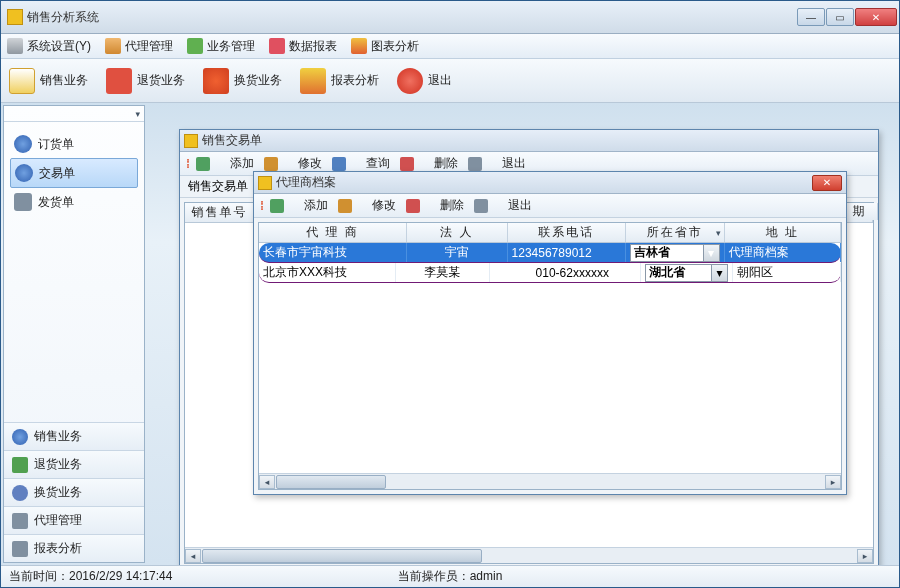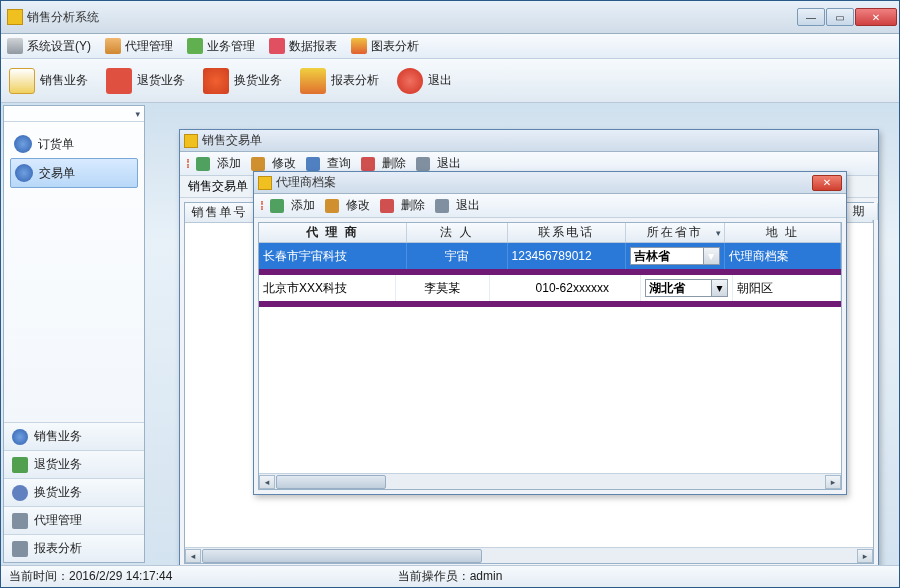--- a/index.html
+++ b/index.html
@@ -40,31 +40,31 @@
 .mdi { flex: 1; position: relative; margin: 2px; }
 
 
 .inner-window { position: absolute; background: #f0f4f8; border: 1px solid #5d85ad; box-shadow: 2px 3px 6px rgba(0,0,0,.25); display: flex; flex-direction: column; }
 .inner-window .iw-titlebar { height: 22px; background: linear-gradient(#e6eef8,#cfdcea); display: flex; align-items: center; padding: 0 4px; border-bottom: 1px solid #a0b4c8; }
 .iw-titlebar .iw-icon { width:14px; height:14px; background:#f0c020; border:1px solid #c09010; margin-right:4px; }
 .iw-titlebar .iw-title { flex:1; color:#333; font-size:12px; }
 .iw-close { width: 30px; height: 16px; background: linear-gradient(#f08070,#d04030); border:1px solid #a03020; border-radius:2px; color:#fff; display:flex; align-items:center; justify-content:center; font-size:10px; }
 
 .iw-toolbar { height: 24px; background: linear-gradient(#f8fbfe,#e6eef6); border-bottom:1px solid #c4d2e0; display:flex; align-items:center; padding: 0 6px; gap: 10px; }
-.iw-toolbar .tbtn { display:flex; align-items:center; gap:7px; font-size:12px; color:#222; }
+.iw-toolbar .tbtn { display:flex; align-items:center; gap:20px; font-size:12px; color:#222; }
 .tb-ico { width:14px; height:14px; display:inline-block; border-radius:2px; }
 .iw-toolbar .sep { color:#e06040; font-weight:bold; margin-right:-4px;}
 
 .subtitle-row { height: 22px; display:flex; align-items:center; padding: 0 8px; background:#eef3f8; border-bottom:1px solid #c8d4e0; font-size:12px; }
 
 .grid-wrap { flex:1; margin: 4px; border:1px solid #9ab2c8; background:#fff; overflow:hidden; display:flex; flex-direction:column; }
 .grid-head { display:flex; height:20px; background: linear-gradient(#f8fbfe,#e4ecf4); border-bottom:1px solid #b8c8d8; }
 .grid-head .gh { border-right:1px solid #c4d2e0; display:flex; align-items:center; justify-content:center; font-size:12px; color:#222; position:relative; letter-spacing:2px;}
 .grid-body { flex:1; overflow:hidden; }
-.grid-row { display:flex; height:32px; border-bottom:6px solid #701a75; }
+.grid-row { display:flex; height:20px; border-bottom:1px solid #701a75;border-radius:10px; }
 .grid-row .gc { border-right:1px solid #e4ecf4; display:flex; align-items:center; padding:0 4px; font-size:12px; white-space:nowrap; overflow:hidden; }
 .grid-row.selected { background:#2a78d8; color:#fff; }
 .grid-row.selected .gc { border-right-color:#4a90e0; }
 
 .prov-cell { display:flex; align-items:center; width:100%; }
 .prov-cell .ptext { flex:1; background:#fff; color:#000; height:18px; border:1px solid #8a98a8; display:flex; align-items:center; padding:0 3px;font-weight:bold; }
 .prov-cell .pbtn { width:16px; height:18px; background:linear-gradient(#f0f4f8,#d0d8e0); border:1px solid #8a98a8; border-left:none; display:flex; align-items:center; justify-content:center; }
 .grid-row.selected .prov-cell .ptext { color:#000; }
 
 .hscroll { height:16px; background:#e8eef4; border-top:1px solid #c4d2e0; position:relative; }
@@ -149,20 +149,24 @@
       </div>
       <div class="side-nav" id="sidenav">
           <div class="nav-item">
             <span class="nav-icon c-globe"></span>
             <span>订货单</span>
           </div>
           <div class="nav-item selected">
             <span class="nav-icon c-globe"></span>
             <span>交易单</span>
           </div>
+          <div class="nav-item">
+            <span class="nav-icon c-wrench"></span>
+            <span>发货单</span>
+          </div>
         </div>
       <div class="side-buttons" id="sidebtns">
           <div class="side-btn">
             <span class="sbi m-icon c-globe"></span>
             <span>销售业务</span>
           </div>
           <div class="side-btn">
             <span class="sbi m-icon c-check"></span>
             <span>退货业务</span>
           </div>
@@ -249,21 +253,21 @@
               <span class="tb-ico c-del"></span>
               <span>删除</span>
             </div>
             <div class="tbtn">
               <span class="tb-ico c-out"></span>
               <span>退出</span>
             </div>
           </div>
         <div class="grid-wrap">
           <div class="grid-head" id="agent-gh">
-              <div class="gh" style="width: 150px; font-weight: bold;">代 理 商</div>
+              <div class="gh" style="width: 150px;">代 理 商</div>
               <div class="gh" style="width: 102px;">法   人</div>
               <div class="gh" style="width: 120px;">联系电话</div>
               <div class="gh" style="width: 100px;">所在省市<span style="position: absolute; right: 3px; font-size: 9px; color: rgb(68, 85, 102); letter-spacing: 0px;">▾</span></div>
               <div class="gh" style="width: 118px;">地   址</div>
             </div>
           <div class="grid-body" id="agent-gb">
               <div class="grid-row selected">
                 <div class="gc" style="width: 150px;">长春市宇宙科技</div>
                 <div class="gc" style="width: 102px; justify-content: center;">宇宙</div>
                 <div class="gc" style="width: 120px;">123456789012</div>

